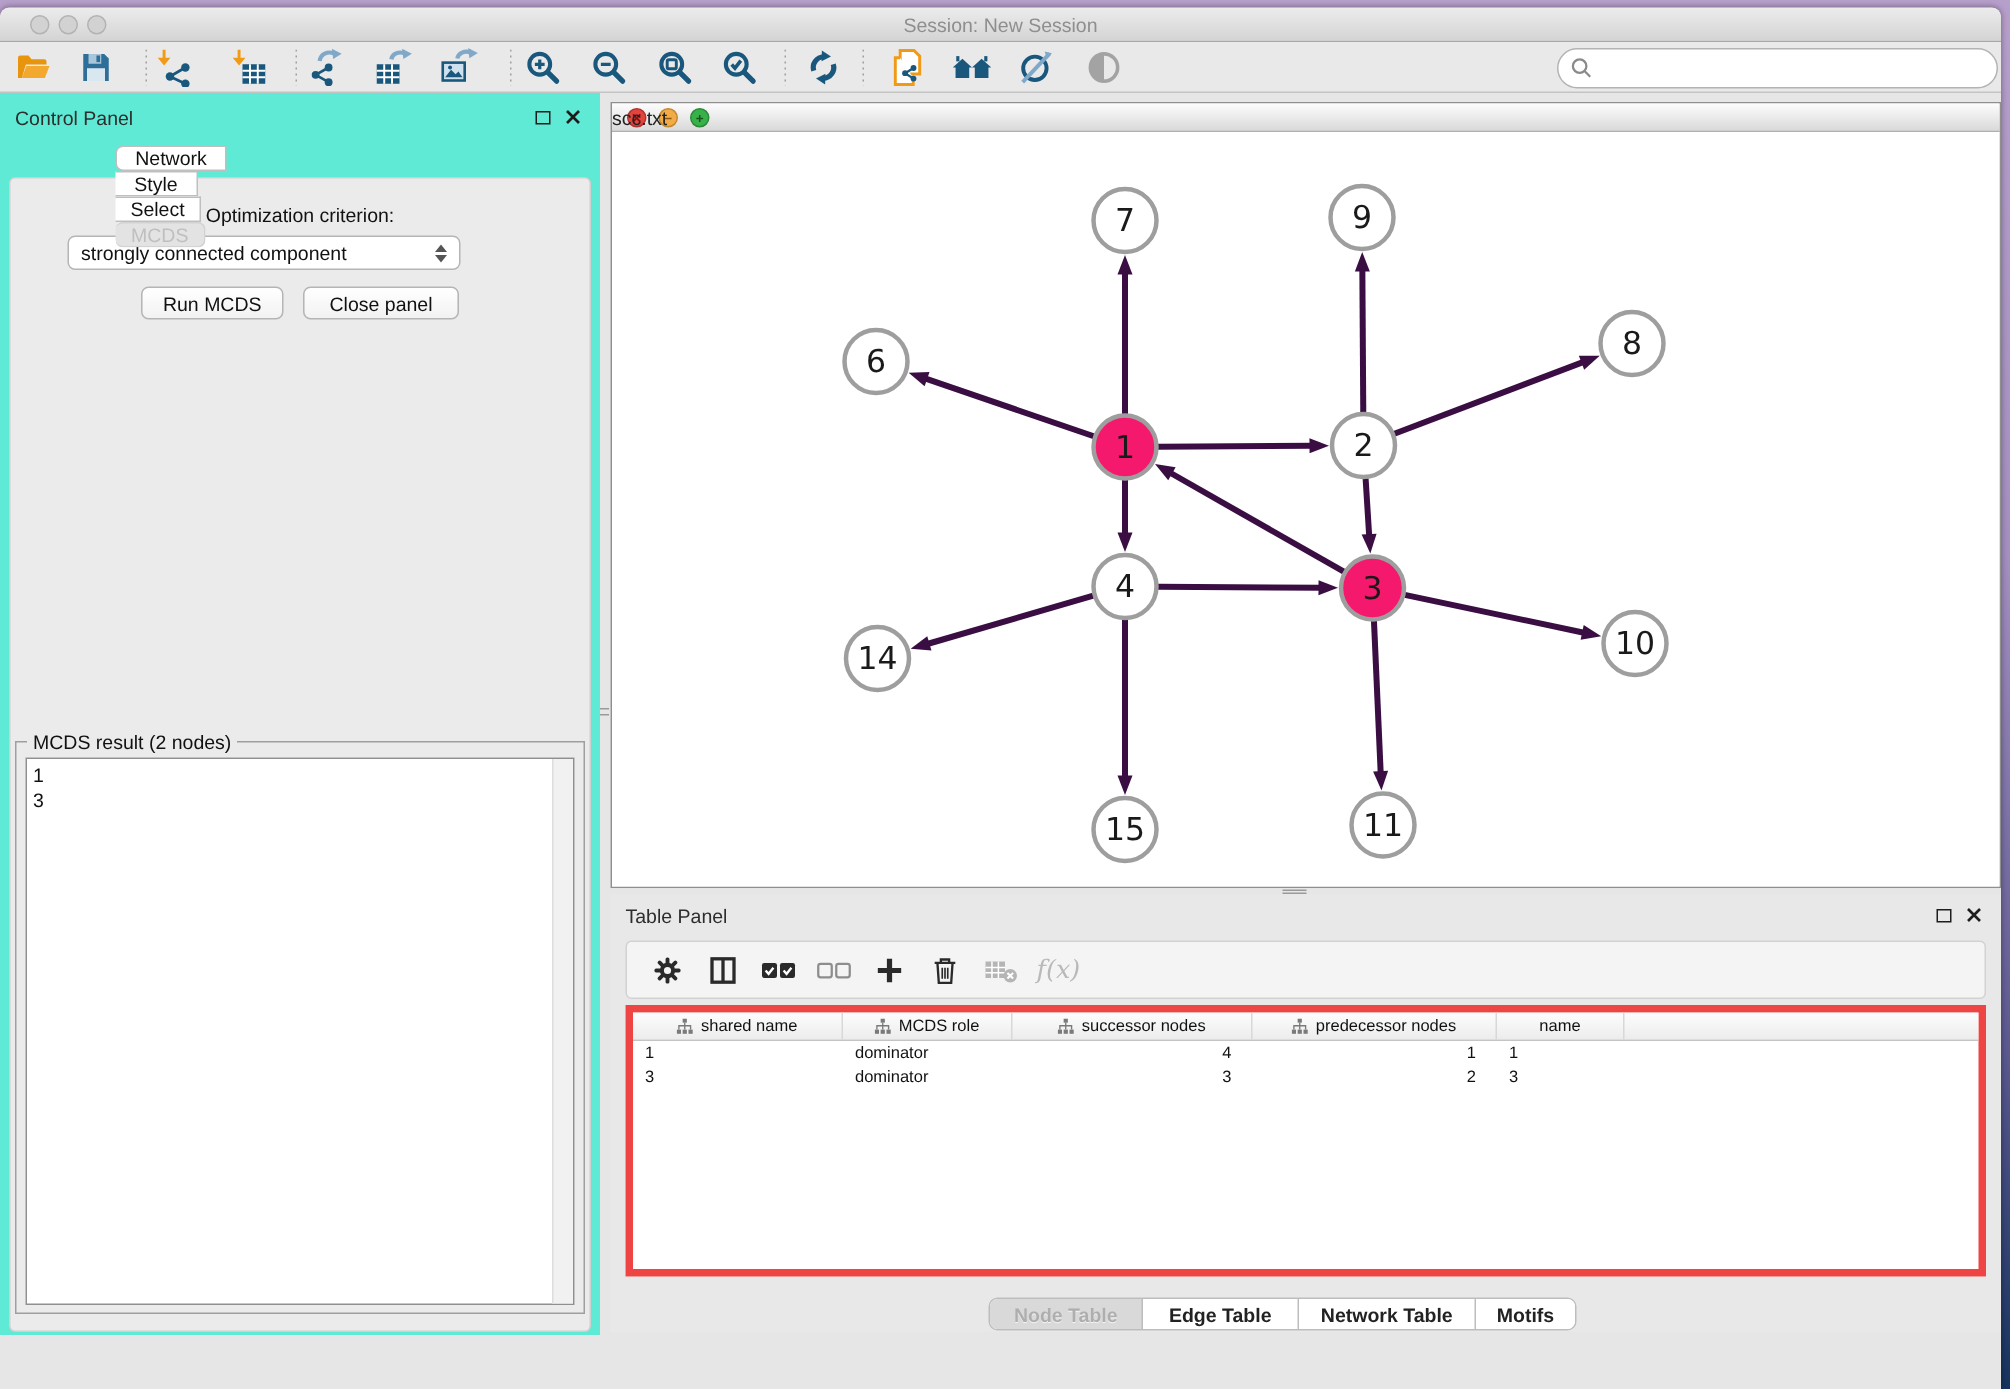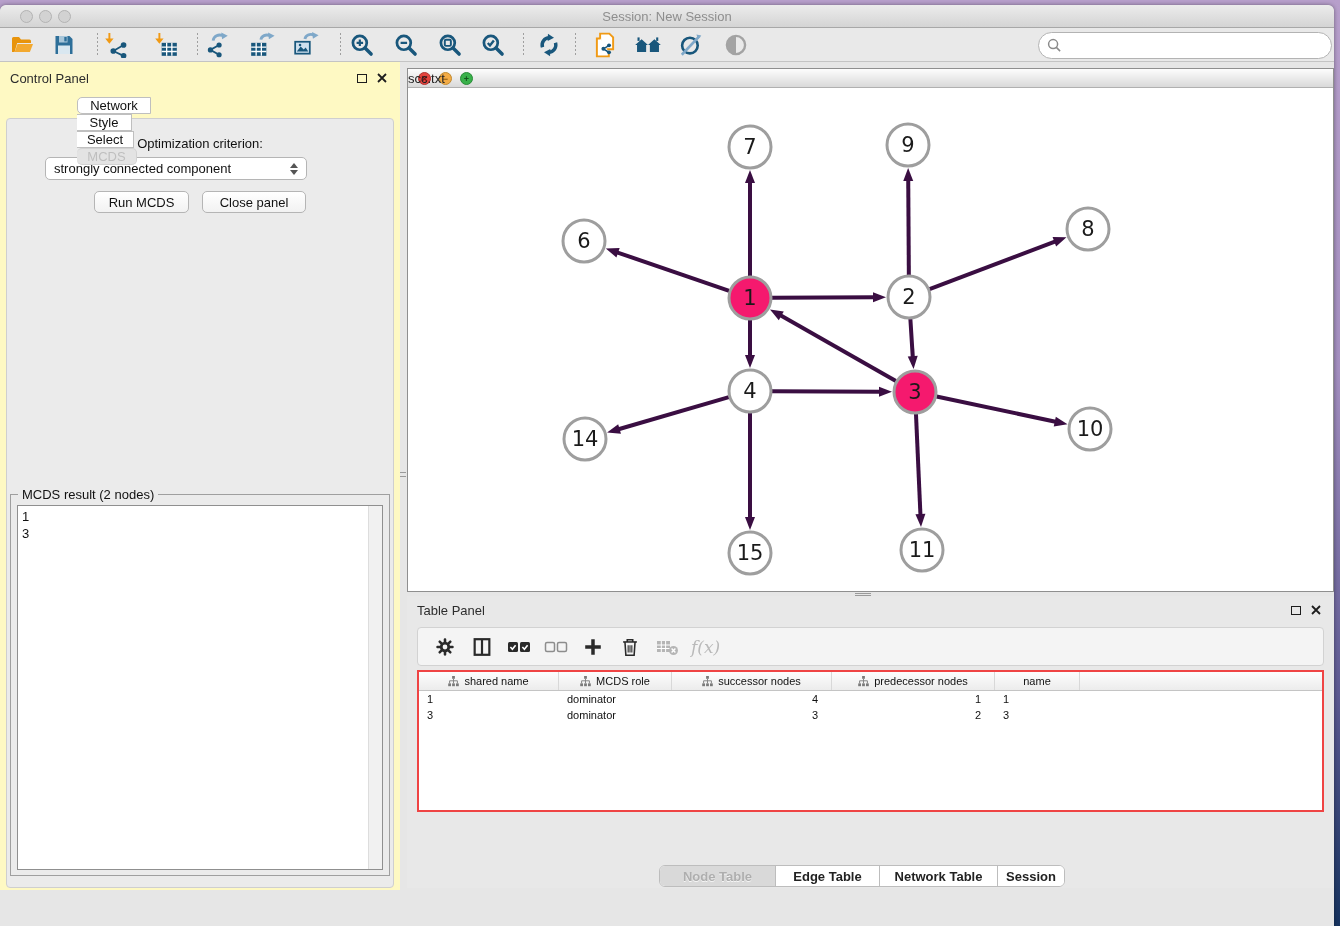--- a/index.html
+++ b/index.html
@@ -22,21 +22,21 @@
   .toolbar { position:absolute; left:0; top:23px; width:100%; height:34px;
     background:#e9e9e9; border-bottom:1px solid #c4c4c4; }
   .tb-btn { position:absolute; top:2px; width:34px; height:30px; display:flex; align-items:center; justify-content:center; }
   .tb-sep { position:absolute; top:5px; width:1px; height:24px;
     background-image:linear-gradient(#9f9f9f 40%, transparent 40%); background-size:1px 4px; }
   .searchbox { position:absolute; left:1038px; top:4px; width:294px; height:27px; background:#fff;
     border:1px solid #b3b3b3; border-radius:14px; display:flex; align-items:center; padding-left:8px; }
   .searchbox input { border:none; outline:none; flex:1; font-size:13px; background:transparent; margin-left:5px; }
 
   
-  .control-panel { position:absolute; left:0; top:57px; width:400px; height:828px; background:#fef9c3; }
+  .control-panel { position:absolute; left:0; top:57px; width:400px; height:828px; background:#5eead4; }
   .panel-title { position:absolute; left:10px; top:9px; font-size:13px; color:#2d2d2d; }
   .panel-btns { position:absolute; right:12px; top:10px; display:flex; gap:9px; align-items:center; }
   .float-ic { width:10px; height:9px; border:1.5px solid #1d1d1d; }
   .cp-tabs { position:absolute; left:77px; top:35px; height:22px; display:flex; z-index:2;flex-direction:column; }
   .cp-tab { height:22px; background:#fff; border:1px solid #bfbfbf; border-left:none; font-size:13px;
     display:flex; align-items:center; justify-content:center; color:#111; }
   .cp-tab:first-child { border-left:1px solid #bfbfbf; border-radius:5px 0 0 5px; }
   .cp-tab.active { background:#e3e3e3; color:#bfbfbf; border-color:#d2d2d2; border-radius:5px; height:24px; }
   .cp-card { position:absolute; left:6px; top:56px; width:388px; height:770px;
     background:#ebebeb; border:1px solid #cfcfcf; border-radius:4px; }
@@ -78,21 +78,21 @@
   .net-canvas svg { position:absolute; left:0; top:0; }
 
   
   .table-panel { position:absolute; left:407px; top:591px; width:927px; height:292px; background:#e8e8e8; }
   .tp-title { position:absolute; left:10px; top:7px; font-size:13px; color:#2d2d2d;text-align:right; }
   .tp-btns { position:absolute; right:12px; top:8px; display:flex; gap:9px; align-items:center; }
   .tp-toolbar { position:absolute; left:10px; top:31px; width:907px; height:39px;
     background:#f4f4f4; border:1px solid #d2d2d2; border-radius:4px; display:flex; align-items:center; padding-left:12px; }
   .tp-tool { width:30px; height:30px; display:flex; align-items:center; justify-content:center; margin-right:7px; }
   .fx-label { font-size:17px; font-style:italic; font-family:"DejaVu Serif",serif; color:#b9b9b9; margin-left:2px; }
-  .tp-table { position:absolute; left:10px; top:74px; width:907px; height:142px; background:#fff; border:2px solid #ef4444; overflow:hidden; }
+  .tp-table { position:absolute; left:10px; top:74px; width:907px; height:181px; background:#fff; border:5px solid #ef4444; overflow:hidden; }
   .thead { display:flex; height:19px; background:linear-gradient(#fdfdfd,#ececec); border-bottom:1px solid #c4c4c4; }
   .th { display:flex; align-items:center; justify-content:center; gap:5px; font-size:11px; color:#111; border-right:1px solid #d8d8d8; }
   .th svg { flex:0 0 auto; }
   .tr { display:flex; height:16px; }
   .td { font-size:11px; color:#111; line-height:16px; padding:0 8px; overflow:hidden; }
   .td.right { text-align:right; padding-right:14px; }
   .tp-tabs { position:absolute; left:252px; top:269px; height:22px; display:flex;
     border:1px solid #bdbdbd; border-radius:6px; overflow:hidden; background:#fff; }
   .tp-tab { height:100%; font-size:13px; font-weight:bold; color:#222; background:#fff;
     display:flex; align-items:center; justify-content:center; border-right:1px solid #bdbdbd; }
@@ -513,21 +513,21 @@
           <div class="tr">
             <div class="td" style="width: 140px;">3</div>
             <div class="td" style="width: 113px;">dominator</div>
             <div class="td right" style="width: 160px;">3</div>
             <div class="td right" style="width: 163px;">2</div>
             <div class="td" style="width: 85px;">3</div>
           </div>
         </div>
     </div>
     <div class="tp-tabs">
-        <div class="tp-tab active" style="width: 116px;">Node Table</div>
+        <div class="tp-tab active" style="width: 102px;">Node Table</div>
         <div class="tp-tab" style="width: 104px;">Edge Table</div>
         <div class="tp-tab" style="width: 118px;">Network Table</div>
-        <div class="tp-tab" style="width: 66px;">Session</div>
+        <div class="tp-tab" style="width: 66px;">Motifs</div>
       </div>
   </div>
 
 
 </div>
 
 </body></html>

